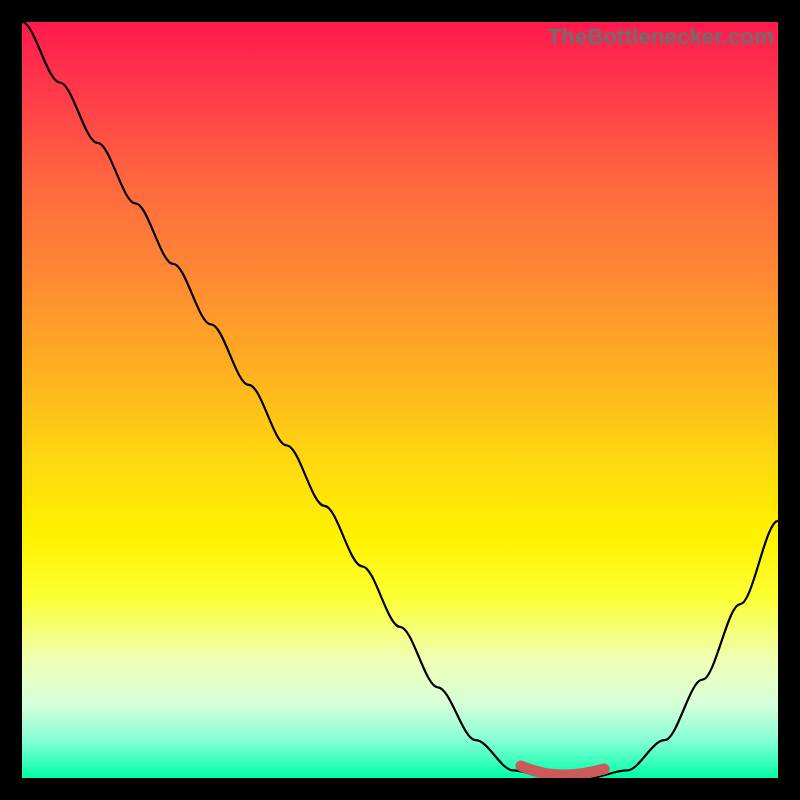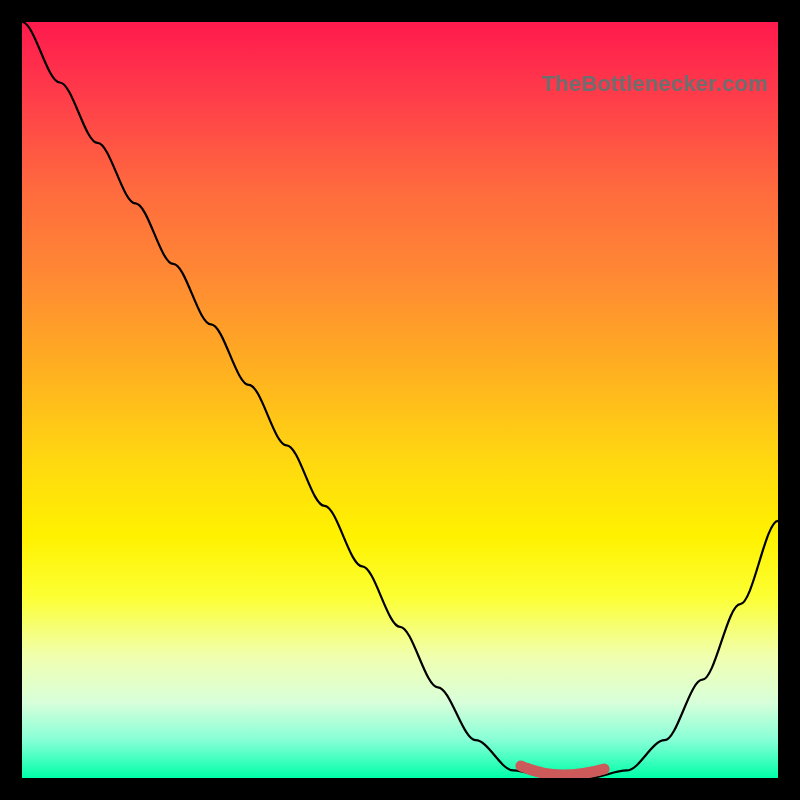--- a/index.html
+++ b/index.html
@@ -27,26 +27,25 @@
       #fcff33 76%,
       #f0ffb0 84%,
       #d8ffda 90%,
       #86ffd6 95%,
       #00ffa8 100%
     );
   }
   .source {
     position: absolute;
     top: 2px;
-    right: 10px;
+    right: 4px;
     font: bold 22px Arial, Helvetica, sans-serif;
     color: #6e6e6e;
     letter-spacing: 0.2px;
     z-index: 5;
-    margin-top: 47px;
   }
   svg.curve {
     position: absolute;
     left: 0; top: 0;
     width: 756px;
     height: 756px;
     z-index: 3;
   }
   svg.marker {
     position: absolute;

